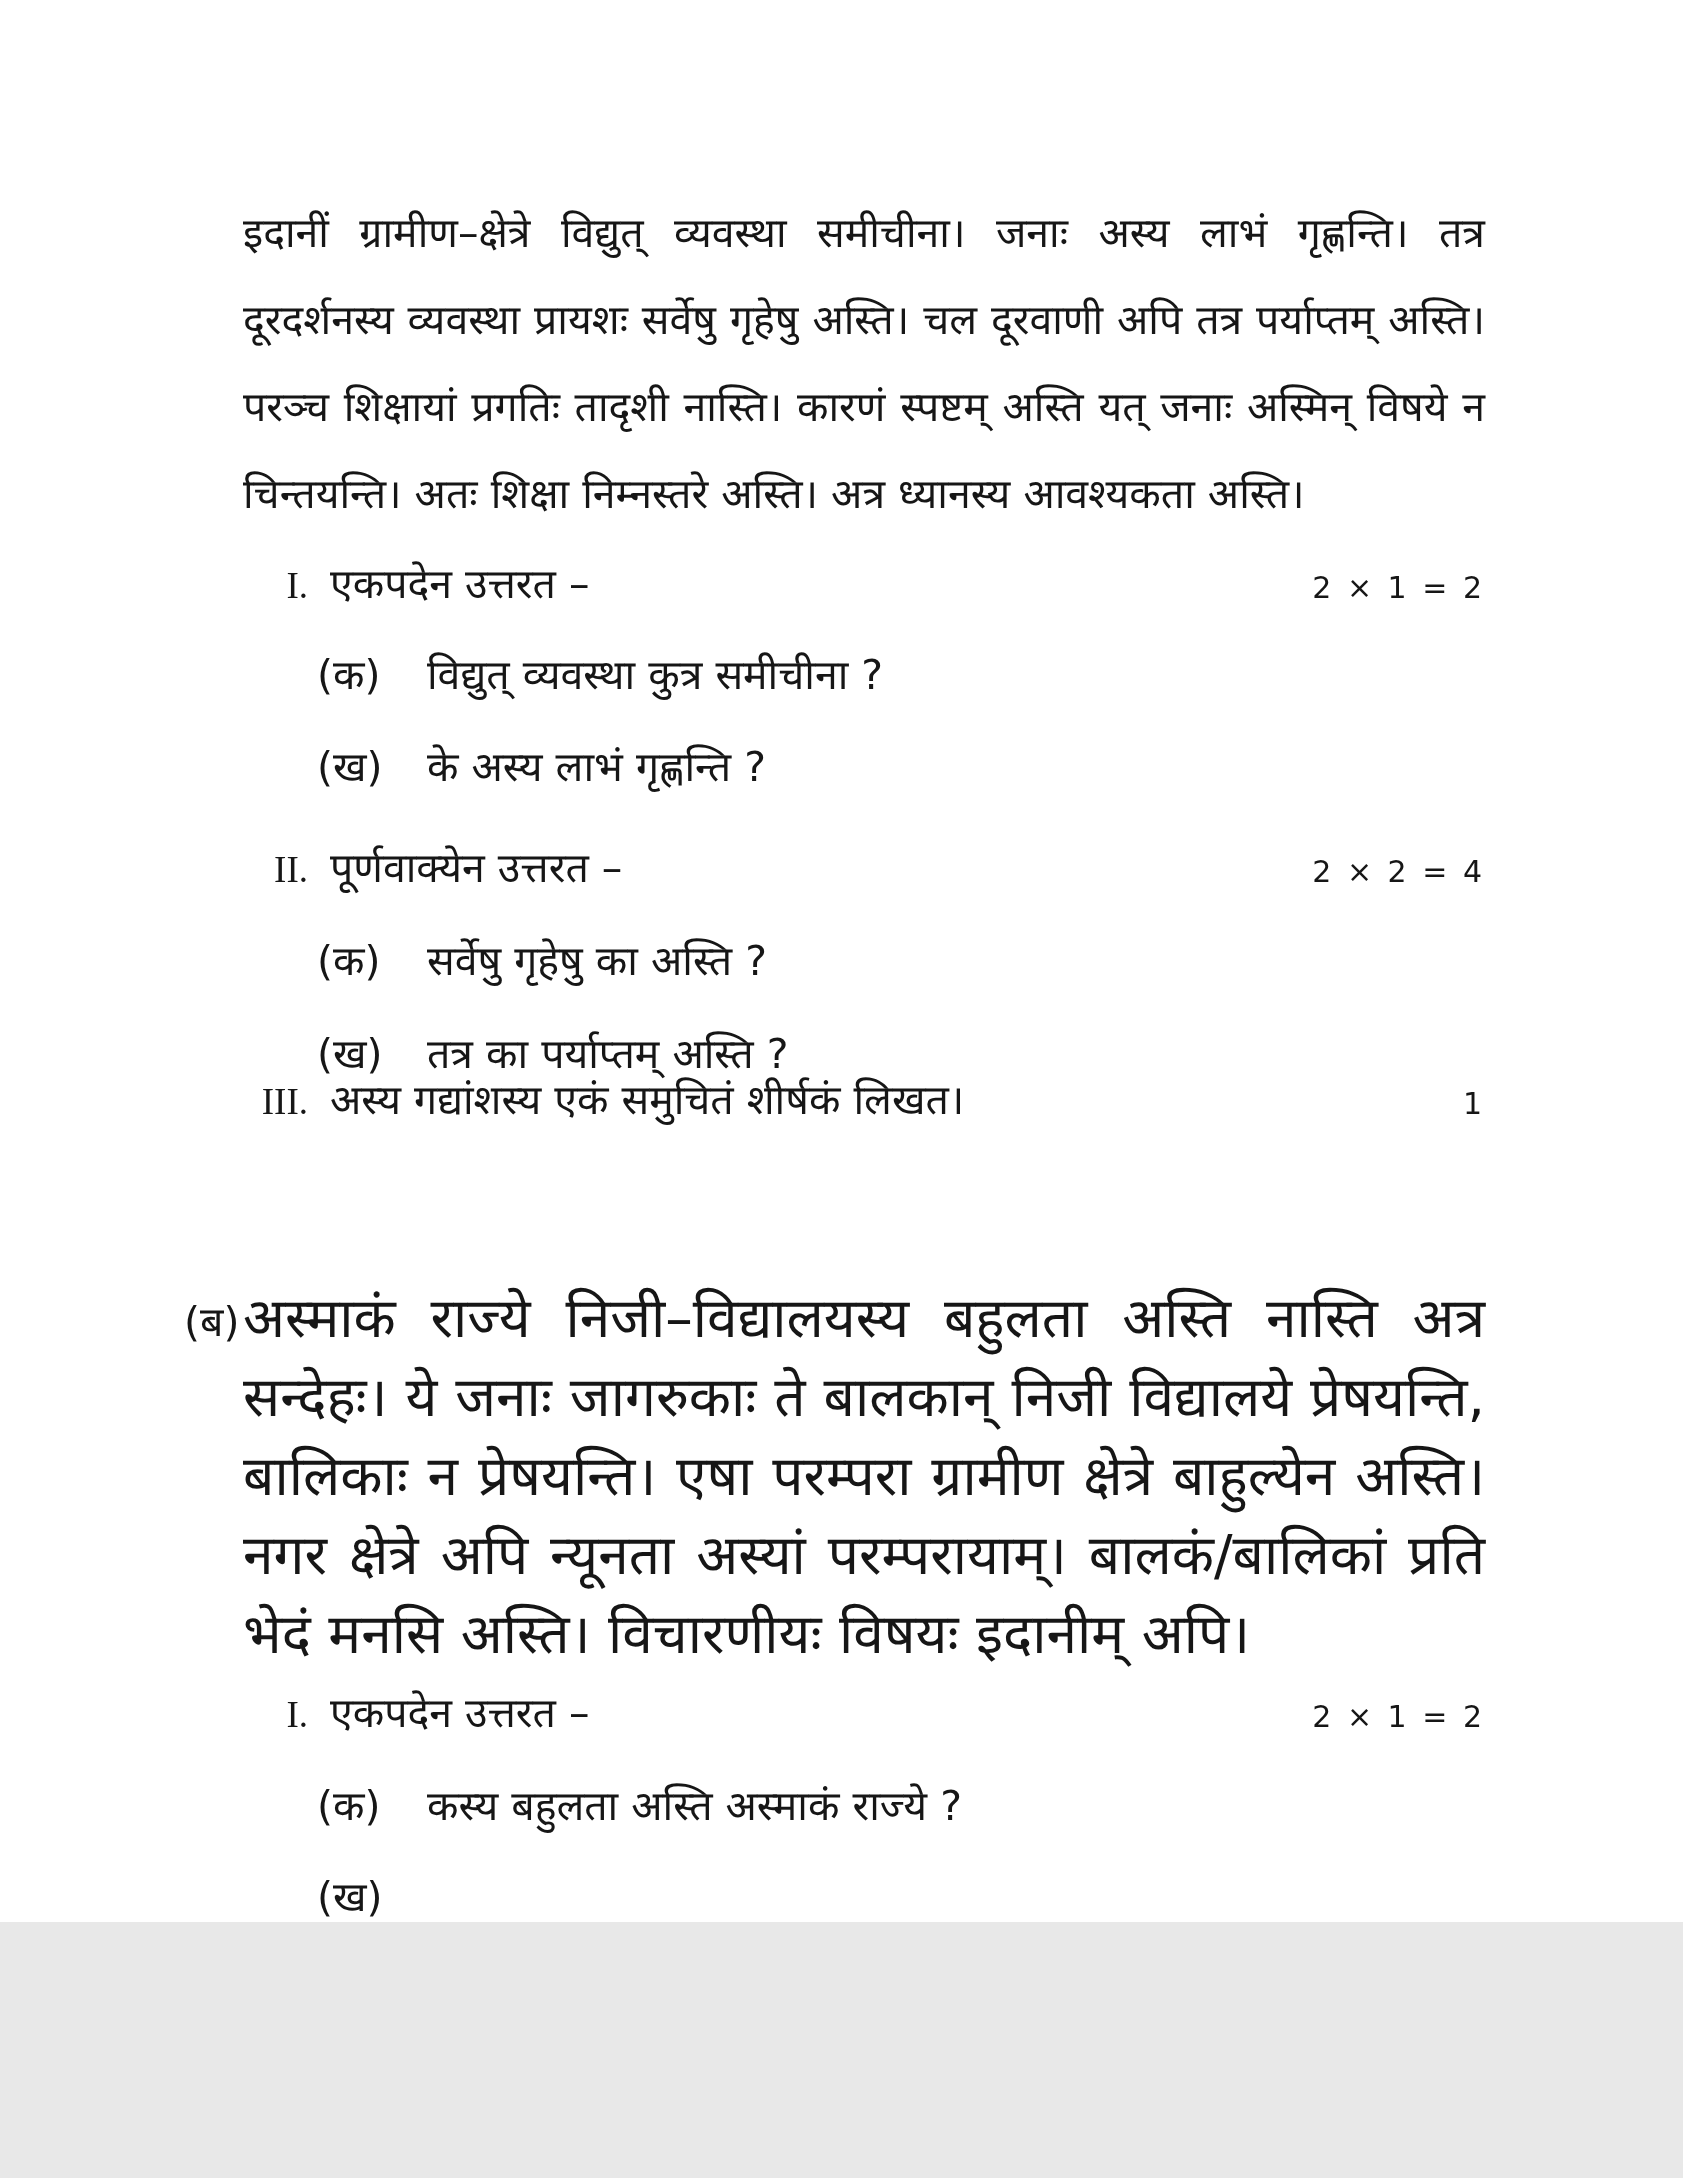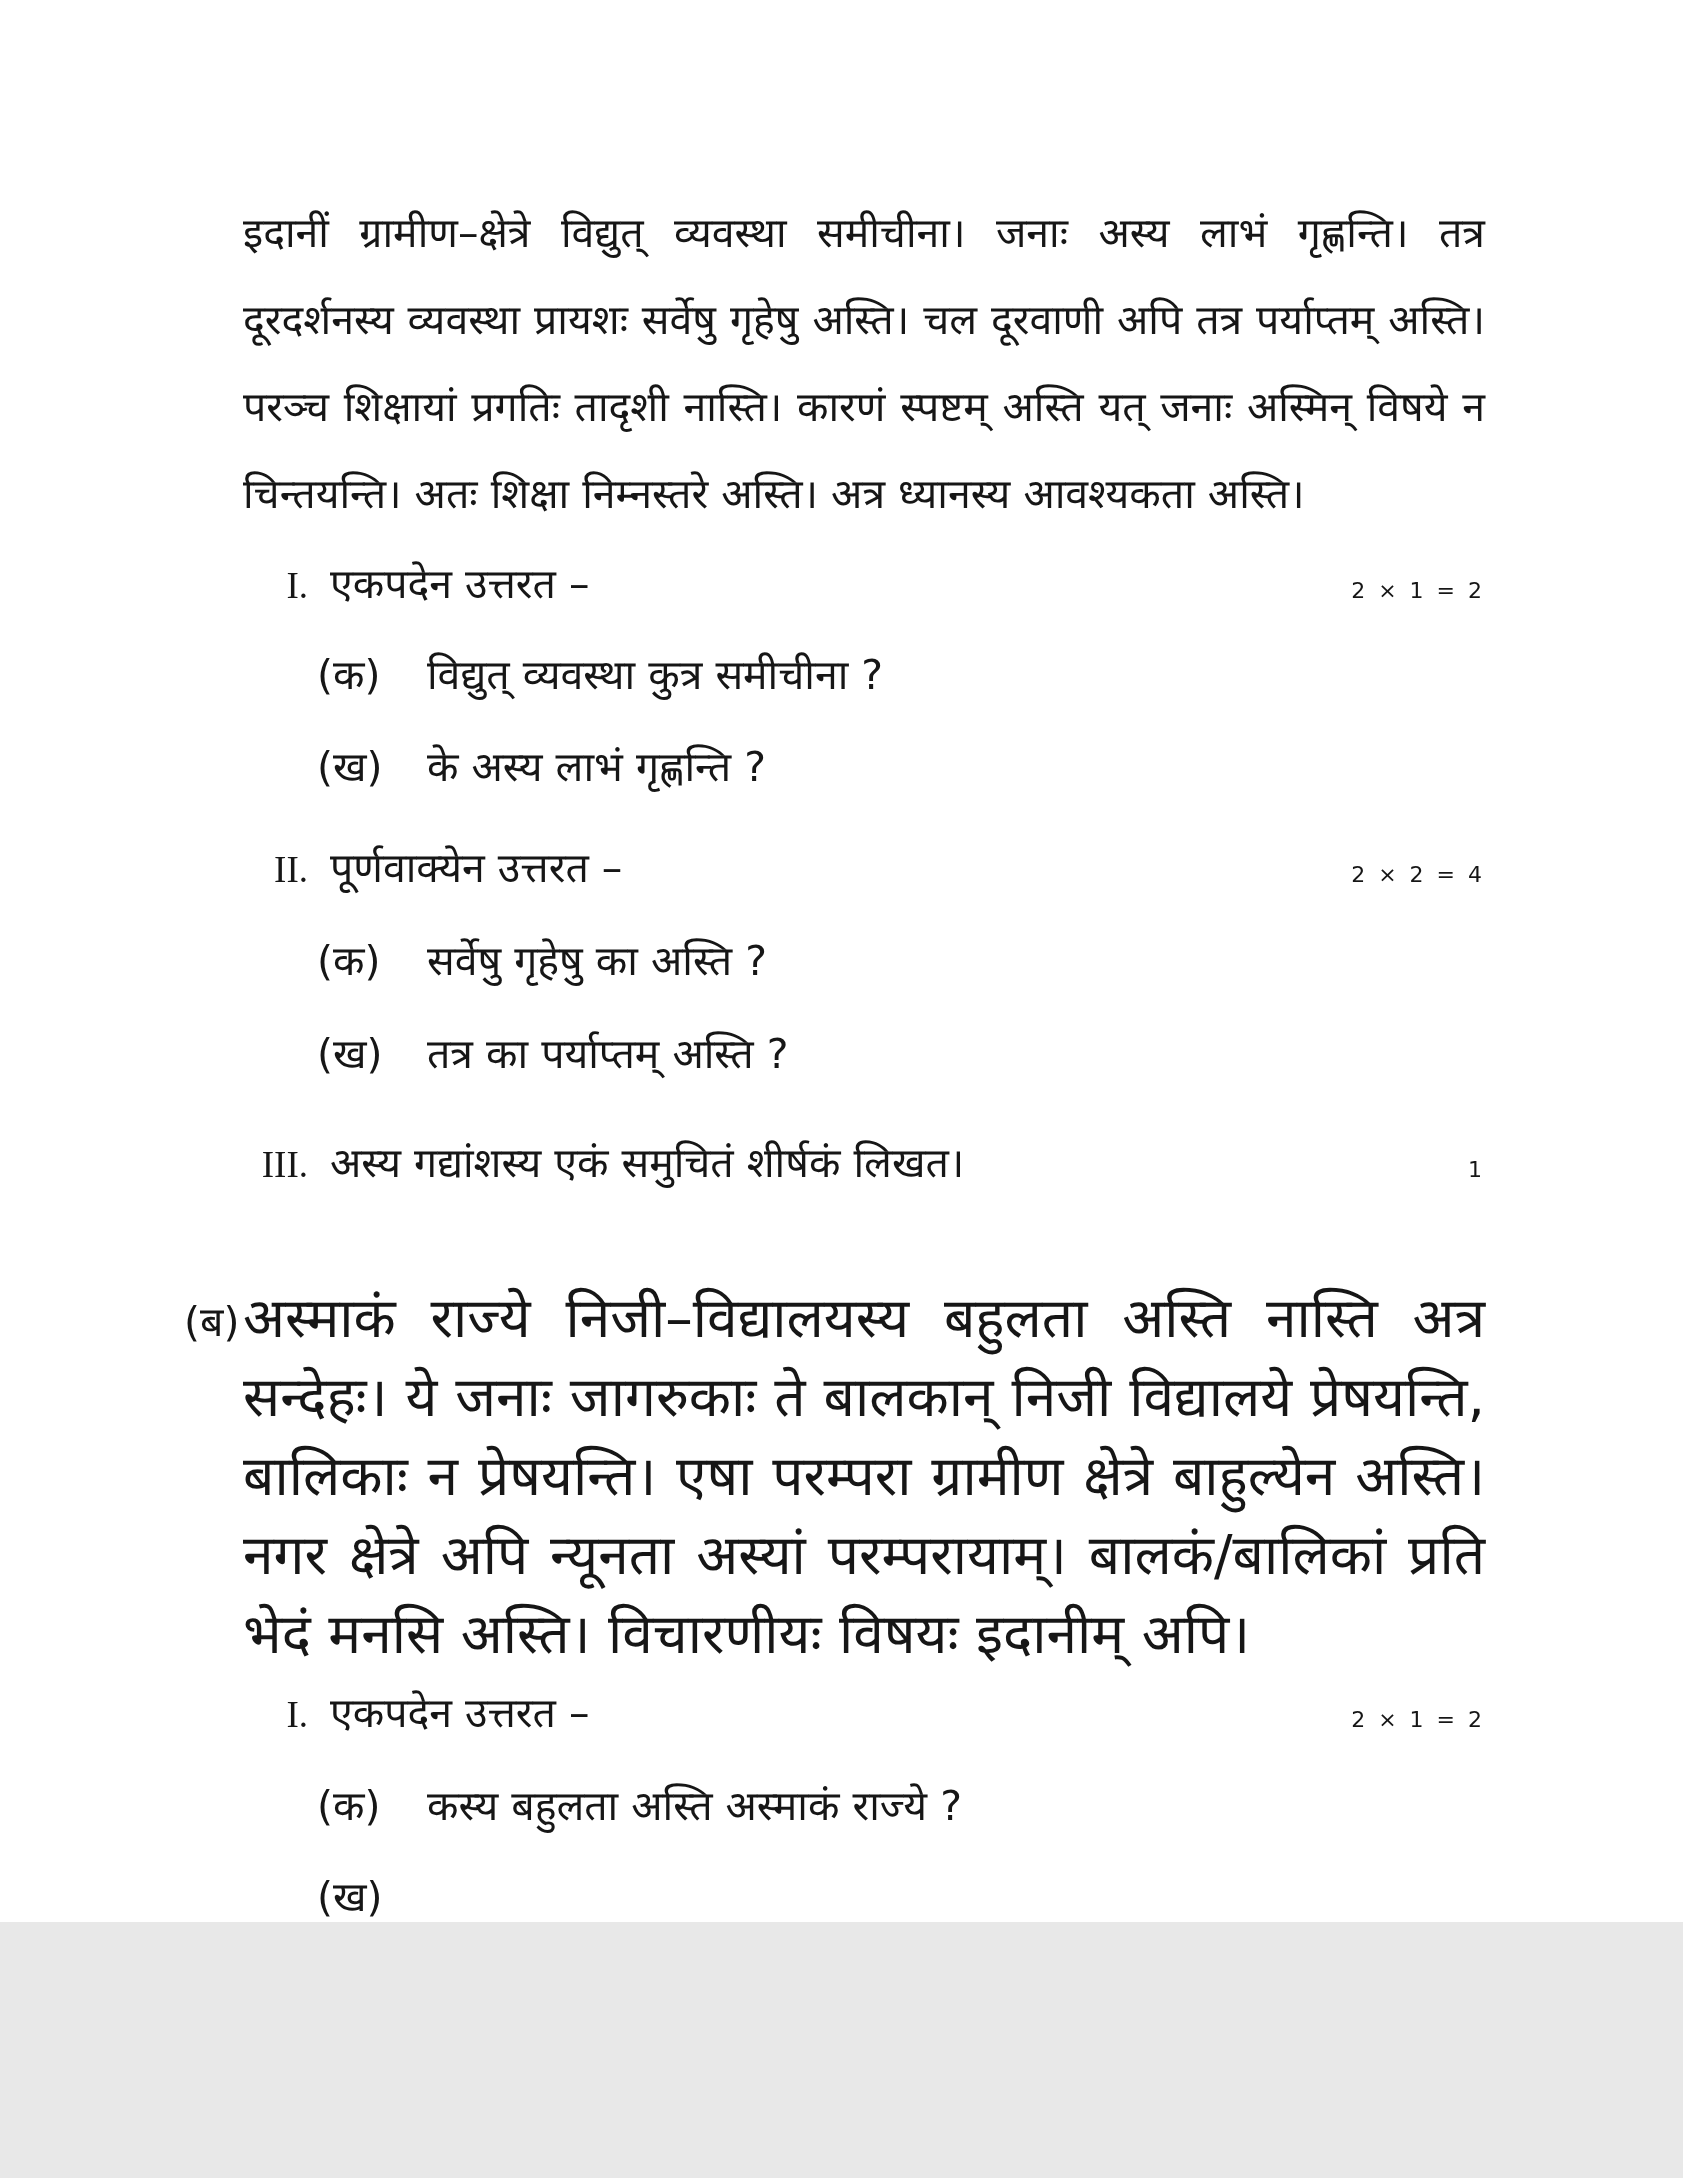--- a/index.html
+++ b/index.html
@@ -43,21 +43,21 @@
   .q-num {
     flex: 0 0 65px;
     text-align: right;
     padding-right: 22px;
     font-family: "Liberation Serif", serif;
     font-size: 37px;
   }
   .q-text { font-size: 41px; }
   .q-marks {
     margin-left: auto;
-    font-size: 22px;
+    font-size: 30px;
     letter-spacing: 3px;
     font-family: "DejaVu Sans", sans-serif;
     white-space: nowrap;
   }
   .sub-row {
     position: absolute;
     left: 317px;
     width: 1168px;
     display: flex;
     align-items: baseline;
@@ -112,21 +112,21 @@
   </div>
   <div class="sub-row" style="top:931px">
     <span class="sub-label">(क)</span>
     <span class="sub-text">सर्वेषु गृहेषु का अस्ति ?</span>
   </div>
   <div class="sub-row" style="top:1024px">
     <span class="sub-label">(ख)</span>
     <span class="sub-text">तत्र का पर्याप्तम् अस्ति ?</span>
   </div>
 
-  <div class="q-row" style="top:1133px">
+  <div class="q-row" style="top:1070px">
     <span class="q-num">III.</span>
     <span class="q-text">अस्य गद्यांशस्य एकं समुचितं शीर्षकं लिखत।</span>
     <span class="q-marks">1</span>
   </div>
 
   <div class="b-wrap" style="top:1279px">
     <span class="b-label">(ब)</span>
     <div class="b-para">अस्माकं राज्ये निजी–विद्यालयस्य बहुलता अस्ति नास्ति अत्र सन्देहः। ये जनाः जागरुकाः ते बालकान् निजी विद्यालये प्रेषयन्ति, बालिकाः न प्रेषयन्ति। एषा परम्परा ग्रामीण क्षेत्रे बाहुल्येन अस्ति। नगर क्षेत्रे अपि न्यूनता अस्यां परम्परायाम्। बालकं/बालिकां प्रति भेदं मनसि अस्ति। विचारणीयः विषयः इदानीम् अपि।</div>
   </div>
 

